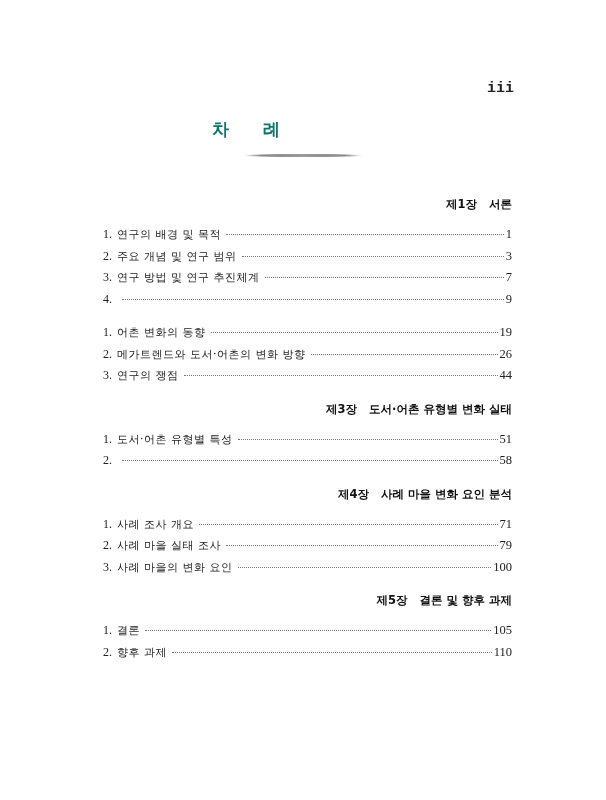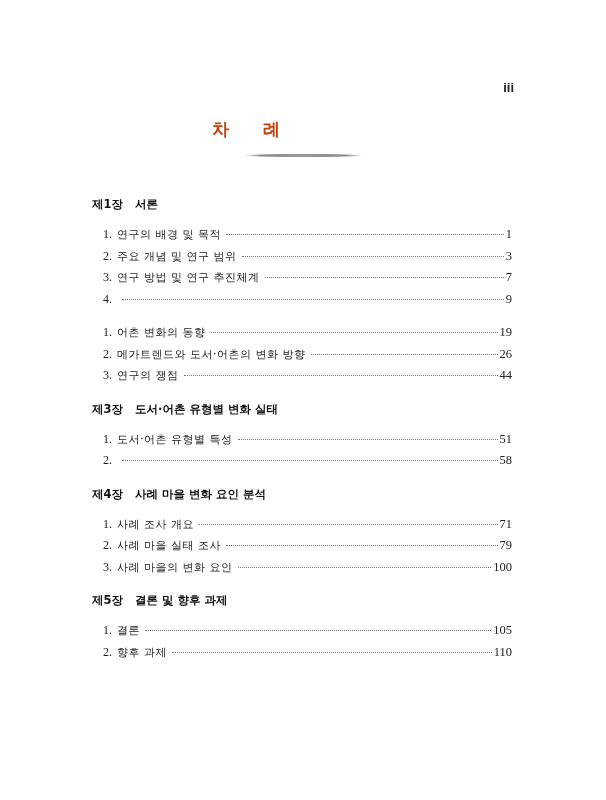--- a/index.html
+++ b/index.html
@@ -3,38 +3,38 @@
   <meta charset="utf-8">
   <style>
     html, body { margin: 0; padding: 0; }
     body {
       width: 606px; height: 800px; background: #ffffff; position: relative;
       font-family: "DejaVu Serif", "Liberation Serif", serif; color: #1a1a1a;
       overflow: hidden;
     }
     .page-num {
       position: absolute; top: 80px; right: 92px;
-      font-family: Liberation Sans, sans-serif; font-size: 13px; font-weight: bold; color: #222;
+      font-family: Liberation Mono, monospace; font-size: 15px; font-weight: bold; color: #222;
     }
     .title {
       position: absolute; top: 118px; left: 0; width: 492px; text-align: center;
       font-family: Liberation Sans, sans-serif; font-size: 17px; font-weight: bold;
-      letter-spacing: 0; color: #c2410c;
+      letter-spacing: 0; color: #0f766e;
     }
     .title span { display: inline-block; margin: 0 17px; }
     .title-rule {
       position: absolute; top: 154px; left: 243px; width: 120px; height: 3px;
       background: linear-gradient(to right, rgba(120,120,120,0) 0%, #8a8a8a 15%, #9a9a9a 50%, #8a8a8a 85%, rgba(120,120,120,0) 100%);
       border-radius: 50%;
     }
     .toc { position: absolute; top: 194px; left: 92px; width: 420px; }
     .chapter { margin-bottom: 12px; }
     .chapter-heading {
       font-family: "DejaVu Sans", sans-serif; font-weight: bold; font-size: 11.5px;
-      height: 20px; line-height: 20px; margin-bottom: 10px; color: #111;
+      height: 20px; line-height: 20px; margin-bottom: 10px; color: #111; text-align: right;
     }
     .chapter-heading .num { margin-right: 12px; }
     .entry {
       display: flex; align-items: baseline; height: 21.5px; line-height: 21.5px;
       padding-left: 11px; font-size: 11px; color: #222;
     }
     .entry .label { white-space: nowrap; letter-spacing: 0.5px; text-align: center; }
     .entry .idx { font-family: "Liberation Serif", serif; font-size: 12px; margin-right: 5px; }
     .entry .leader {
       flex: 1; margin: 0 2px 0 5px; border-bottom: 1px dotted #777; position: relative; top: -3px;

